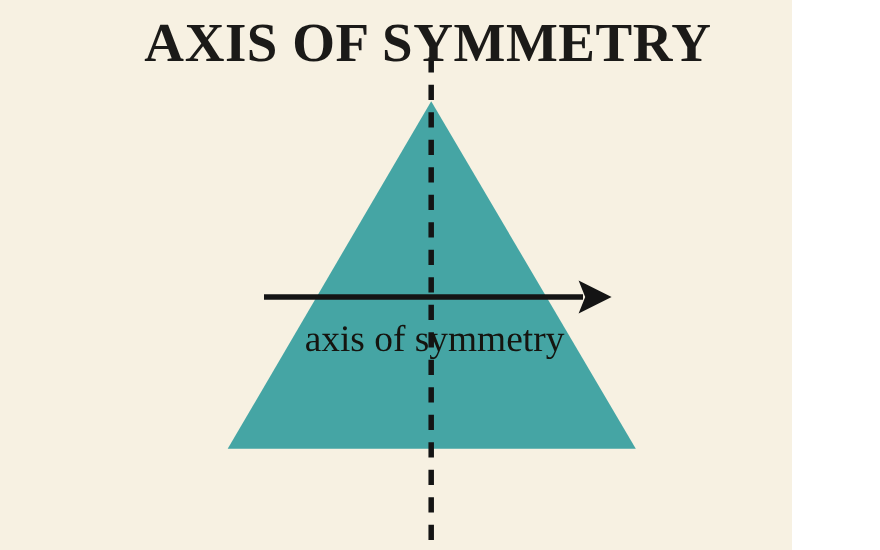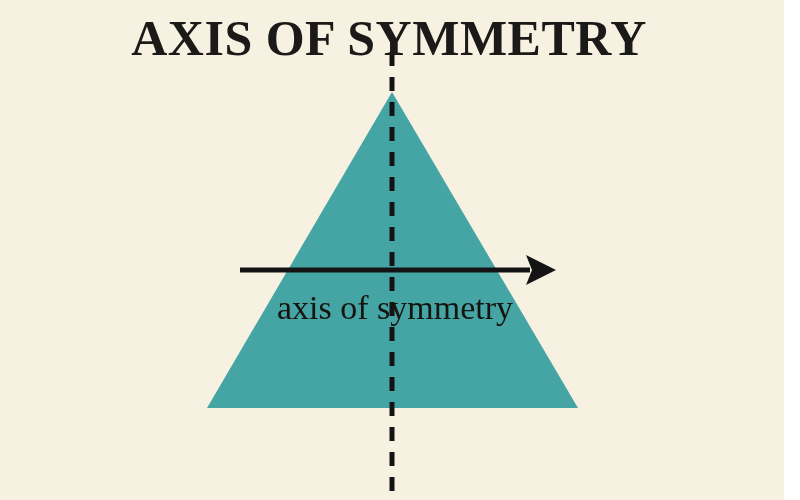--- a/index.html
+++ b/index.html
@@ -35,21 +35,21 @@
   .svg-label {
     font-family: "Liberation Serif", "DejaVu Serif", serif;
     font-weight: 400;
     font-size: 34px;
     fill: #15140f;
   }
 </style>
 </head>
 <body>
 
-<div id="stage" style="width: 784px; height: 500px; background: #a3a3a3;">
+<div id="stage" style="width: 720px; height: 500px; background: #a3a3a3;">
 
   <svg id="figure-svg" viewBox="0 0 800 500" xmlns="http://www.w3.org/2000/svg" style="width: 800px; height: 500px;">
 
     <rect id="bg-rect" x="0" y="0" width="800" height="500" fill="#f7f1e2"></rect>
 
     <polygon id="triangle-shape" points="392,92 578,408 207,408" fill="#45a5a4"></polygon>
 
     <line id="dashed-axis-line" stroke-linecap="butt" x1="392" x2="392" y1="52" y2="492" stroke="#141414" stroke-width="5" stroke-dasharray="14 11"></line>
 
     <line id="arrow-shaft" stroke-linecap="butt" x1="240" x2="530" y1="270" y2="270" stroke="#141414" stroke-width="5"></line>

